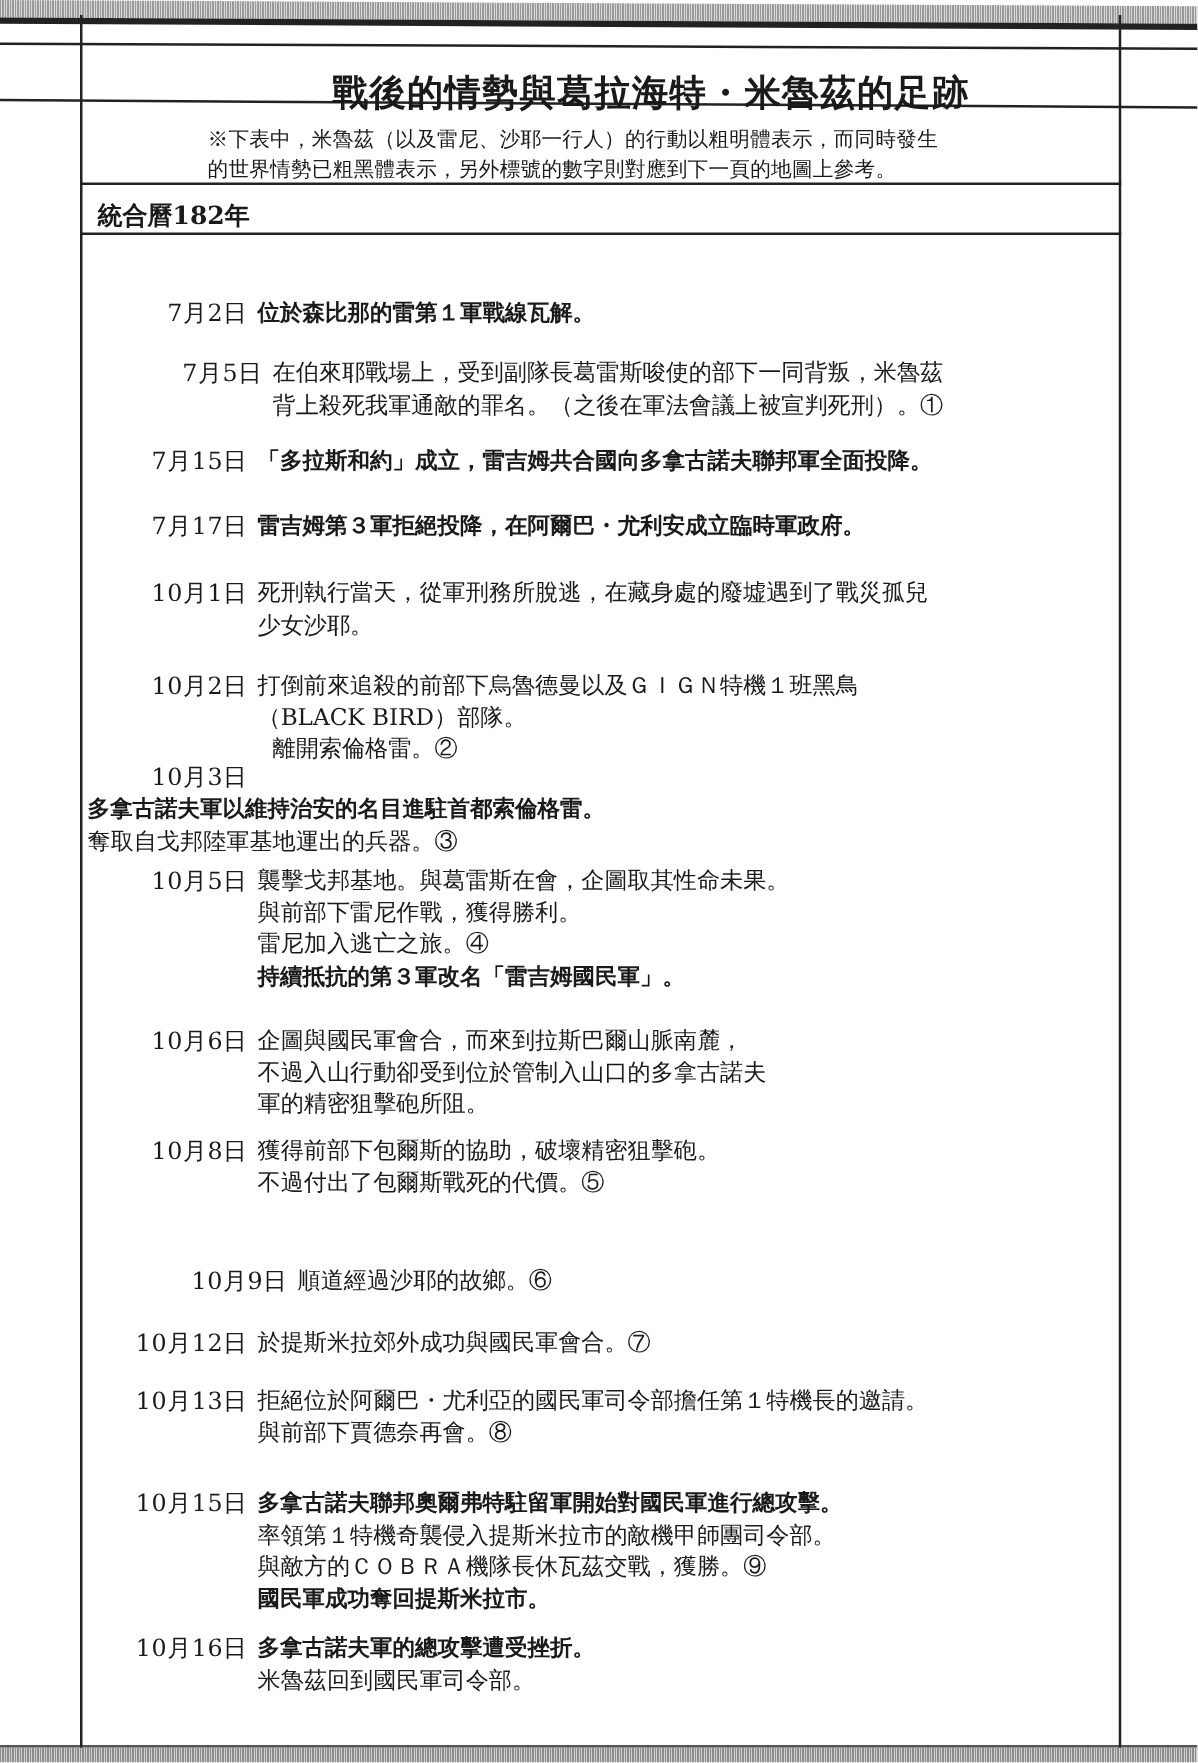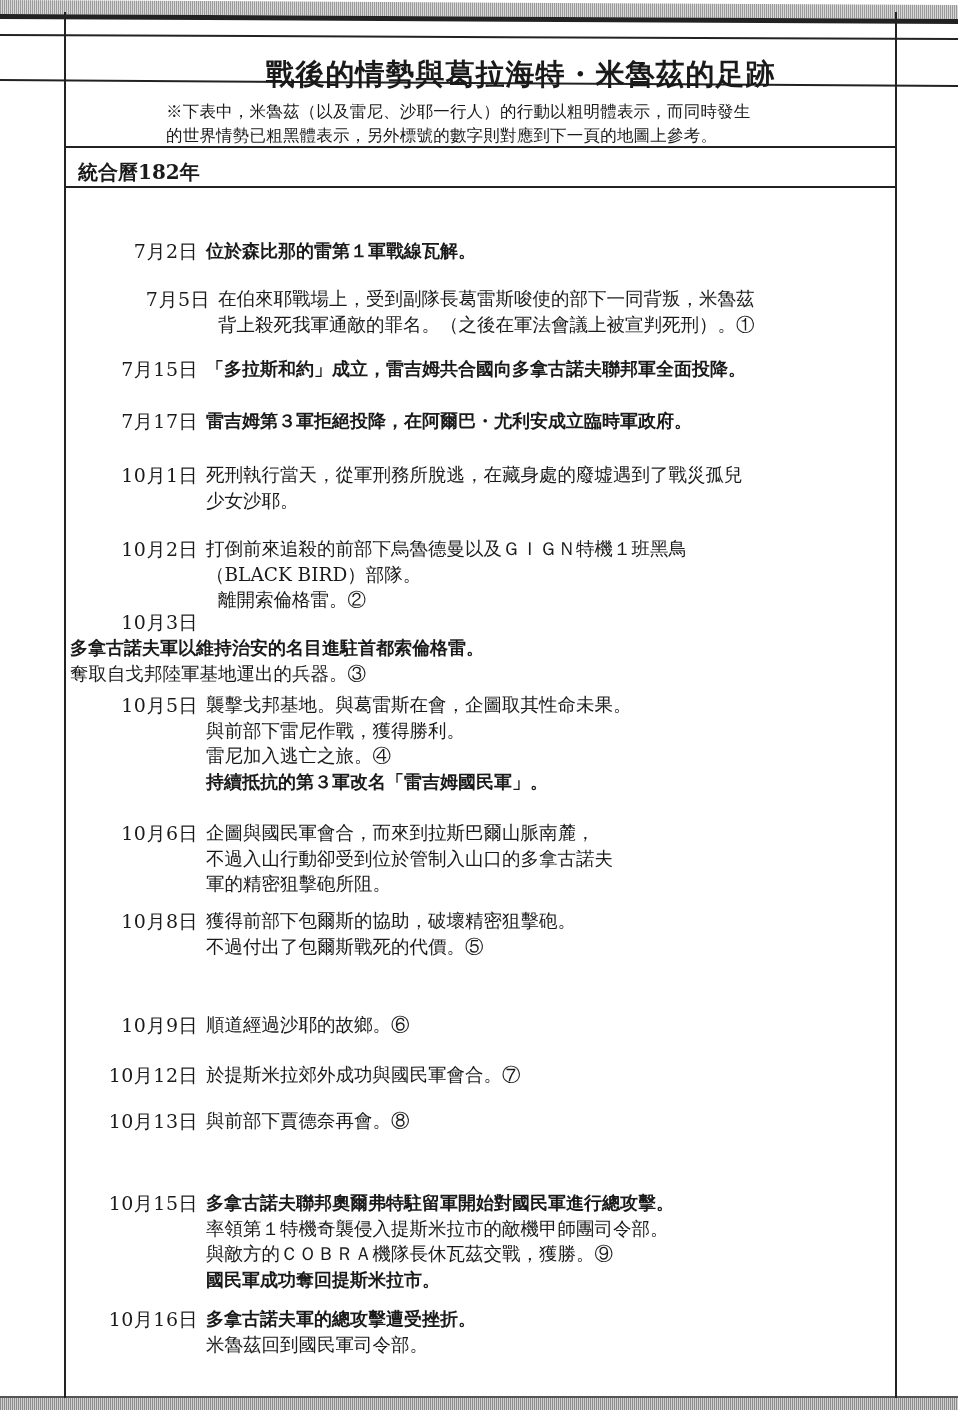--- a/index.html
+++ b/index.html
@@ -147,35 +147,36 @@
           <div class="line">軍的精密狙擊砲所阻。</div>
         </div>
       </div>
       <div class="entry" style="top: 682px;">
         <div class="date">10月8日</div>
         <div class="lines">
           <div class="line">獲得前部下包爾斯的協助，破壞精密狙擊砲。</div>
           <div class="line">不過付出了包爾斯戰死的代價。⑤</div>
         </div>
       </div>
-      <div class="entry" style="top: 786px;">
+      <div class="entry" style="top: 786px; padding-left: 32px;">
         <div class="date">10月9日</div>
         <div class="lines">
           <div class="line">順道經過沙耶的故鄉。⑥</div>
         </div>
       </div>
       <div class="entry" style="top: 836px;">
         <div class="date">10月12日</div>
         <div class="lines">
           <div class="line">於提斯米拉郊外成功與國民軍會合。⑦</div>
         </div>
       </div>
       <div class="entry" style="top: 882px;">
         <div class="date">10月13日</div>
         <div class="lines">
+          <div class="line">拒絕位於阿爾巴・尤利亞的國民軍司令部擔任第１特機長的邀請。</div>
           <div class="line">與前部下賈德奈再會。⑧</div>
         </div>
       </div>
       <div class="entry" style="top: 952px; margin-top: 12px;">
         <div class="date">10月15日</div>
         <div class="lines">
           <div class="line bold">多拿古諾夫聯邦奧爾弗特駐留軍開始對國民軍進行總攻擊。</div>
           <div class="line">率領第１特機奇襲侵入提斯米拉市的敵機甲師團司令部。</div>
           <div class="line">與敵方的ＣＯＢＲＡ機隊長休瓦茲交戰，獲勝。⑨</div>
           <div class="line bold">國民軍成功奪回提斯米拉市。</div>

